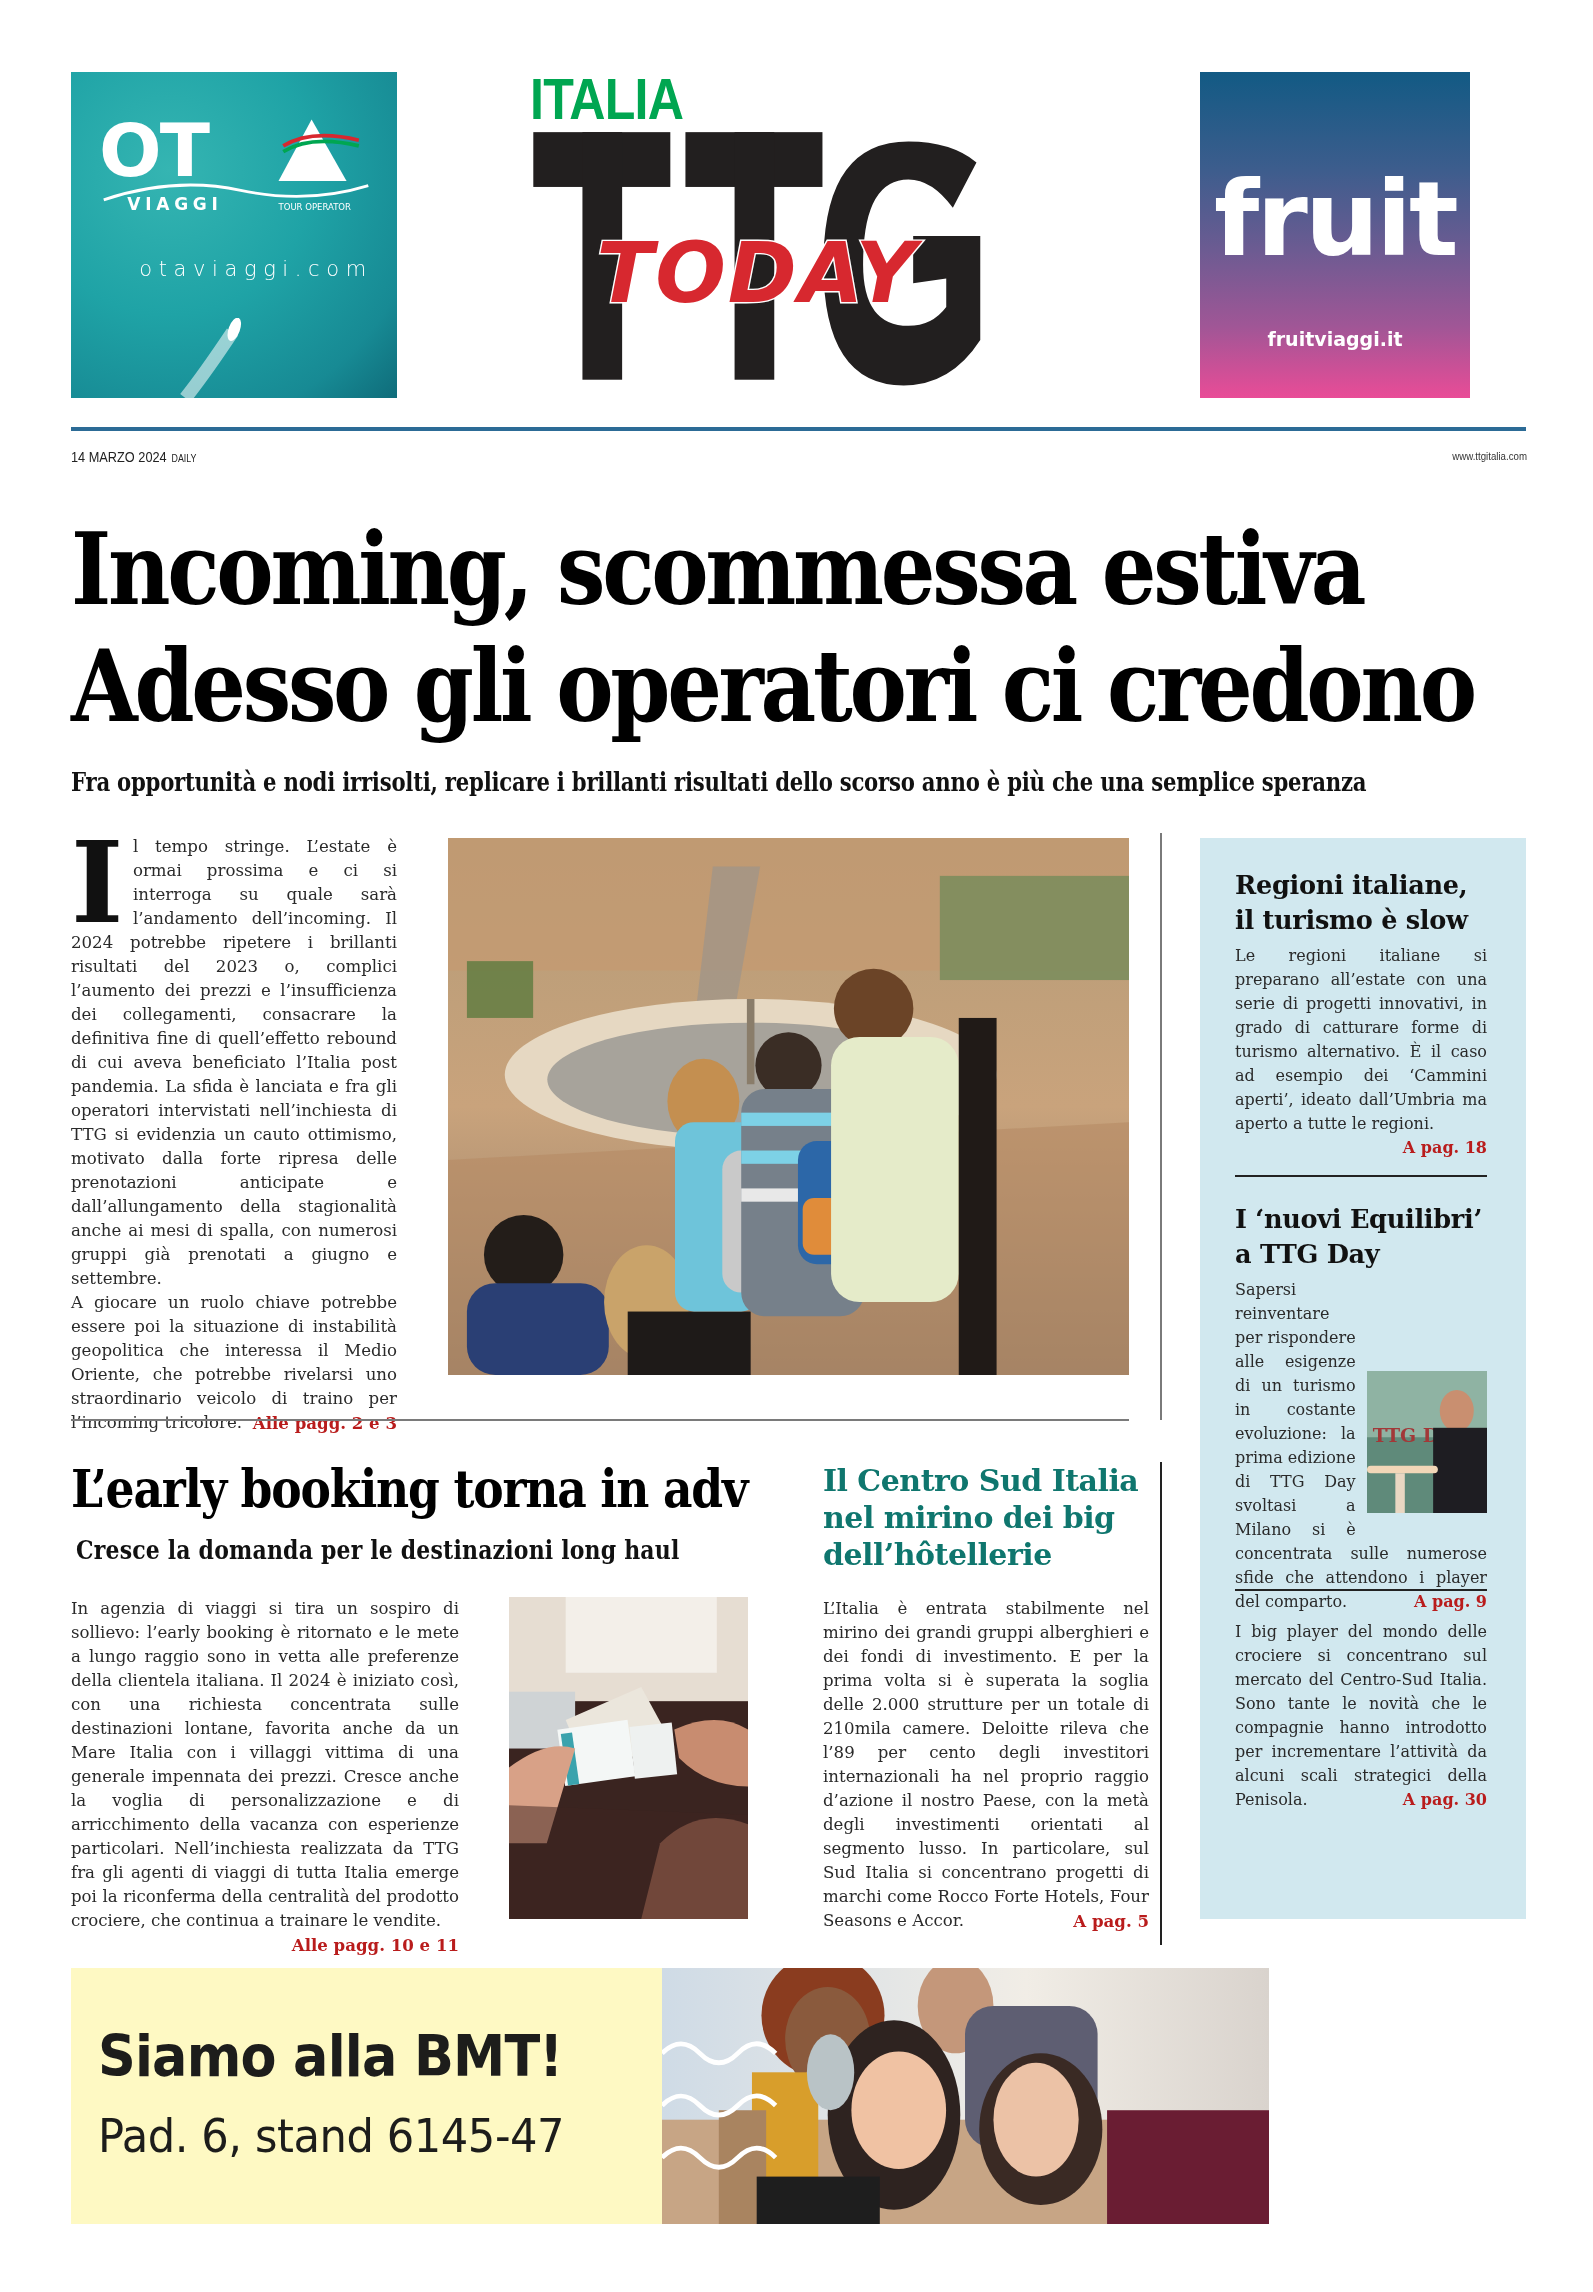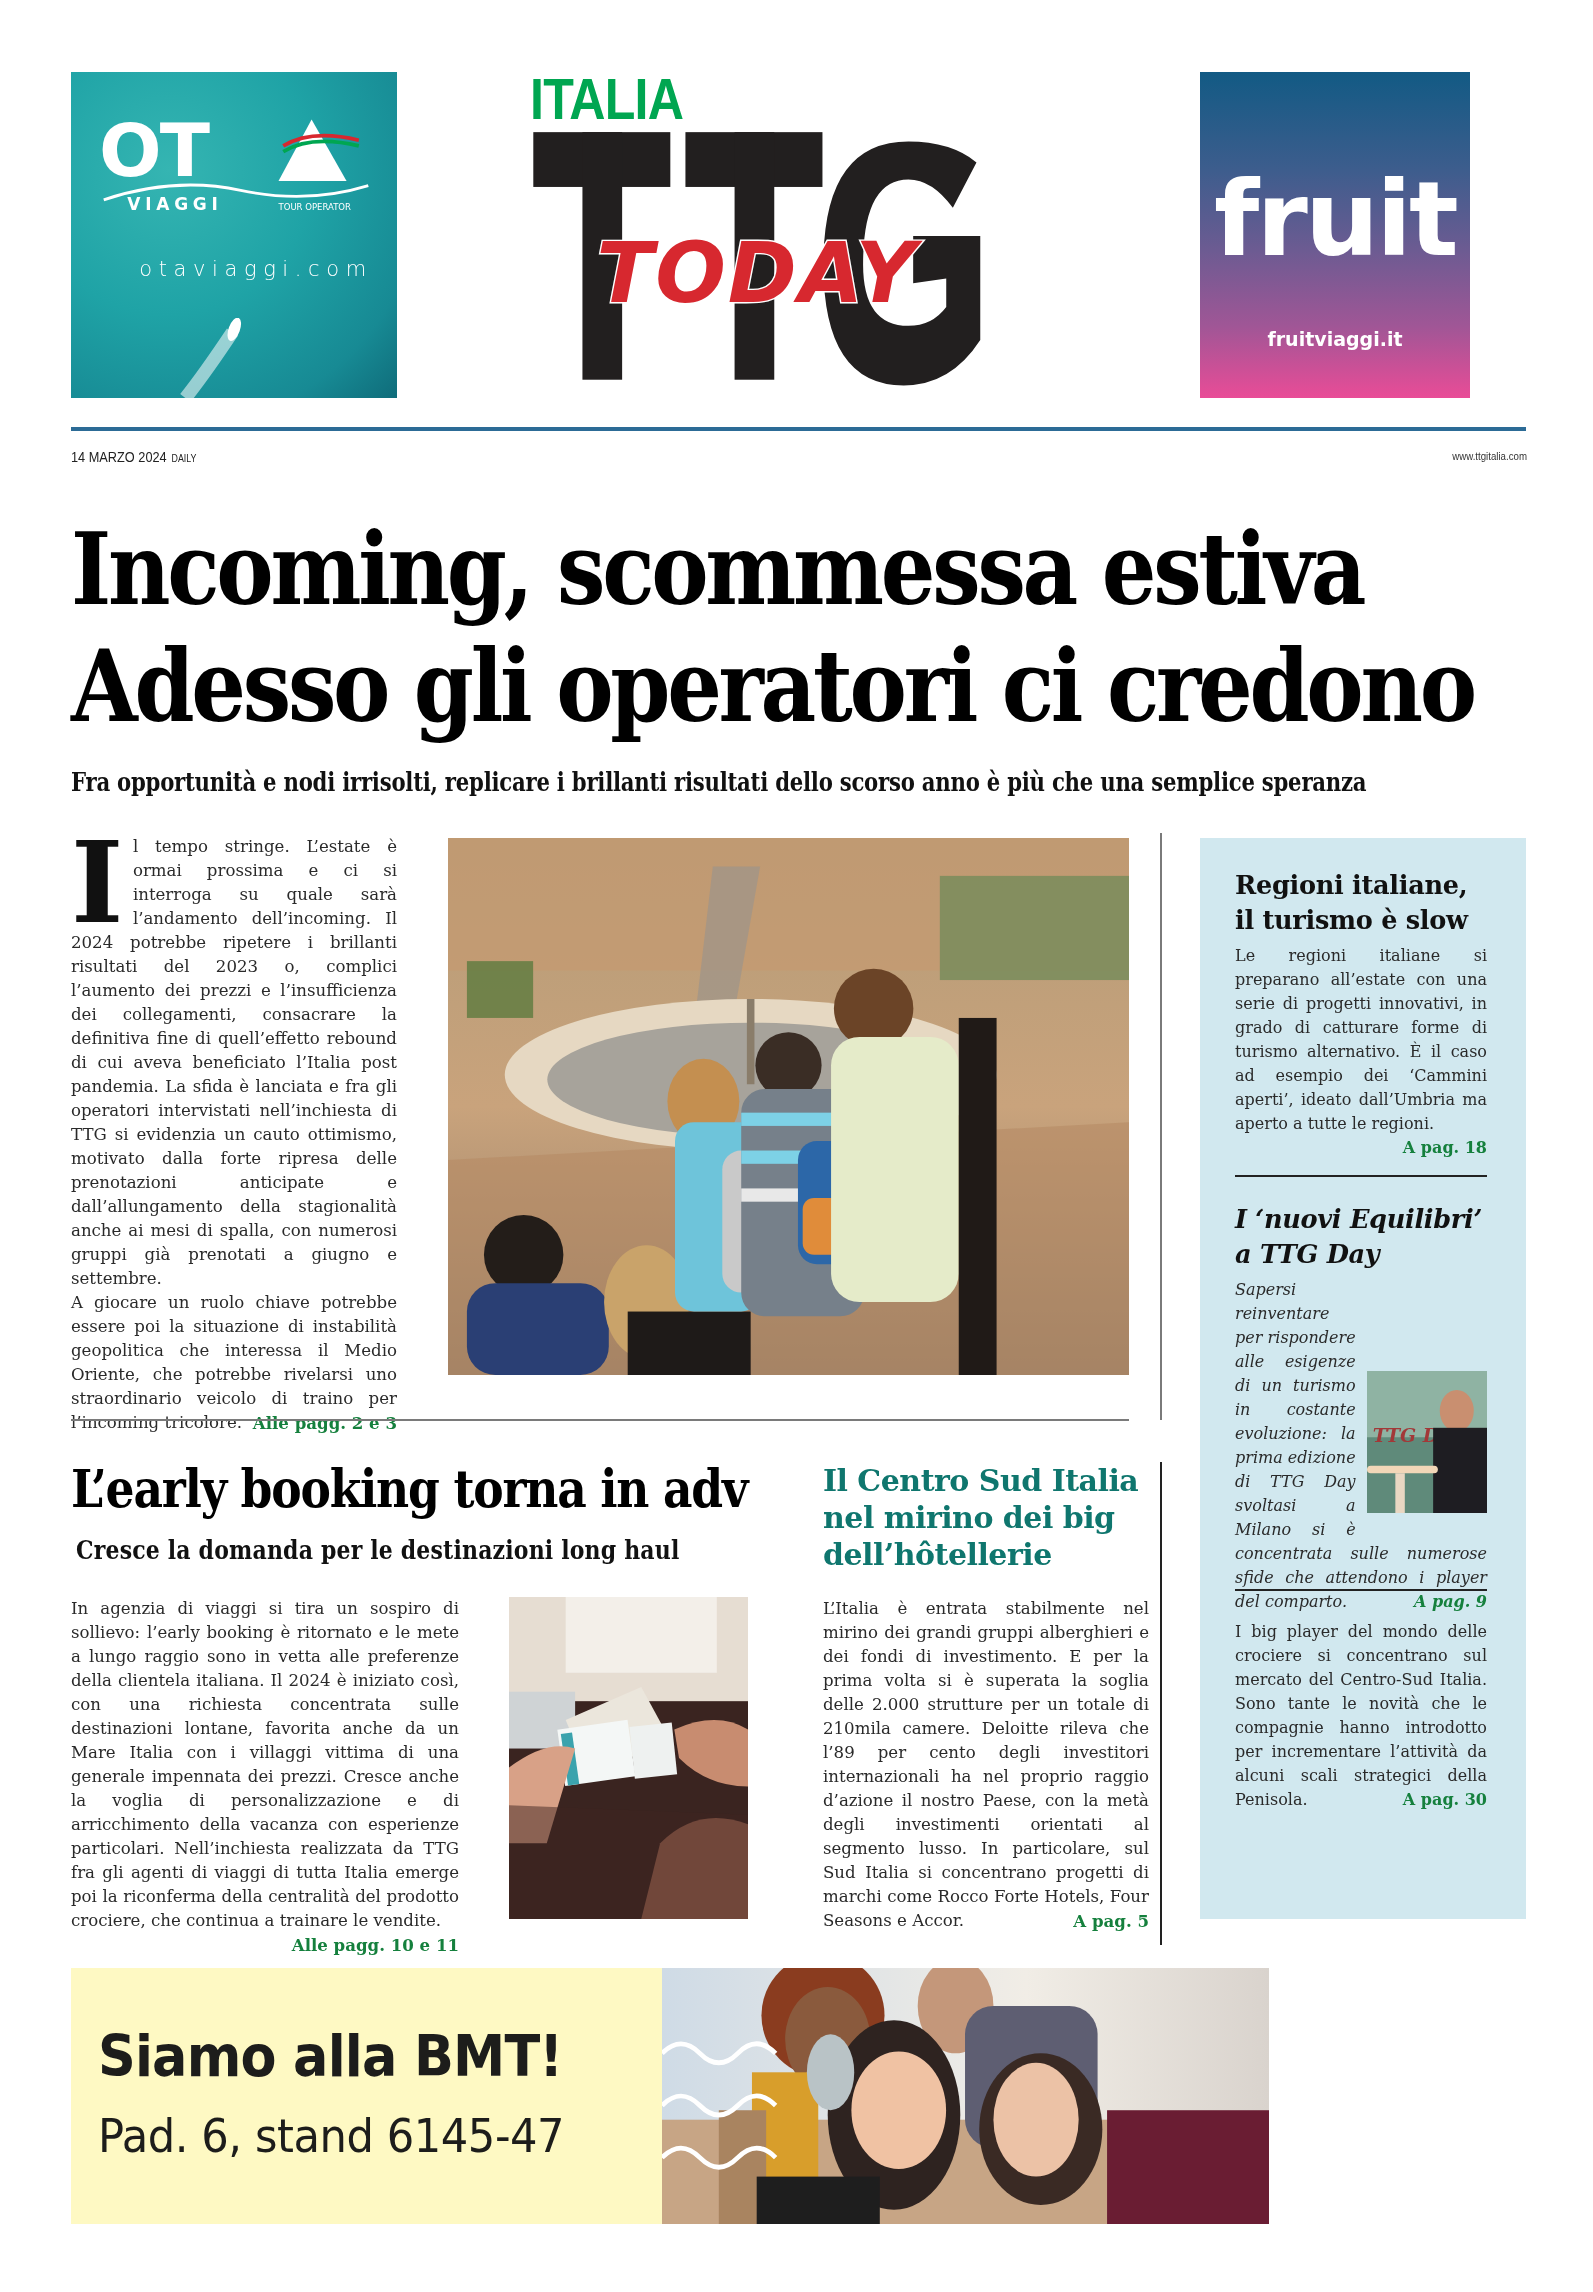--- a/index.html
+++ b/index.html
@@ -43,21 +43,21 @@
 
   
   .headline { left: 71px; top: 511px; width: 1476px; font-family: "DejaVu Serif", serif; font-weight: bold;
     font-size: 100px; line-height: 117px; letter-spacing: -3.8px; color: #000; transform: scaleX(0.86); transform-origin: left top; white-space: nowrap; }
   .subhead { left: 71px; top: 767px; font-family: "DejaVu Serif", serif; font-weight: bold; font-size: 25.6px;
     color: #111; white-space: nowrap; transform: scaleX(0.83); transform-origin: left top; letter-spacing: -0.3px; }
 
   
   .body-text { font-family: "DejaVu Serif", serif; font-size: 16.6px; line-height: 24px; color: #2a2a2a;
     text-align: justify; hyphens: manual; }
-  .ref { font-weight: bold; color: #15803d; float: right; }
+  .ref { font-weight: bold; color: #b91c1c; float: right; }
 
   .lead-article { left: 71px; top: 835px; width: 326px; }
   .dropcap { float: left; font-family: "DejaVu Serif", serif; font-weight: bold; font-size: 112px; line-height: 87px;
     margin: 3.8px 9.5px 0 0; color: #111; height: 91px; }
 
   .photo-main { left: 448px; top: 838px; width: 681px; height: 537px; overflow: hidden; }
   .photo-main svg { width: 100%; height: 100%; display: block; }
 
   .vrule-1 { left: 1160px; top: 833px; width: 1.9px; height: 587px; background: #7a7a7a; }
   .hrule-1 { left: 71px; top: 1419px; width: 1058px; height: 1.9px; background: #7a7a7a; }
@@ -207,21 +207,21 @@
 <div class="abs sidebar">
   <div class="sb-item" style="top: 30px;">
     <div class="sb-title">Regioni italiane, il turismo è slow</div>
     <div class="sb-body body-text">
       <span>Le regioni italiane si preparano all’estate con una serie di progetti innovativi, in grado di catturare forme di turismo alternativo. È il caso ad esempio dei ‘Cammini aperti’, ideato dall’Umbria ma aperto a tutte le regioni.</span>
       <span class="ref">A pag. 18</span>
     </div>
   </div>
   <div class="sb-rule" style="top: 337px;"></div>
 
-  <div class="sb-item" style="top: 364px; font-style: italic;">
+  <div class="sb-item" style="top: 364px;">
     <div class="sb-title">I ‘nuovi Equilibri’ a TTG Day</div>
     <div class="sb-body body-text">
       <div class="sb-photo" style="margin-top: 93px;">
         <svg viewBox="0 0 127 150" preserveAspectRatio="none" style="font-size:17px">
           <rect width="127" height="150" fill="#5f8a7a"></rect>
           <rect width="127" height="70" fill="#8fb3a3"></rect>
           <text x="6" y="75" font-family="DejaVu Serif, serif" font-weight="bold" font-size="20" fill="#a23838">TTG DAY</text>
           <ellipse cx="95" cy="42" rx="18" ry="22" fill="#c98f70"></ellipse>
           <rect x="70" y="60" width="57" height="90" fill="#1e1d22"></rect>
           <rect x="0" y="100" width="75" height="8" rx="4" fill="#f2d7b8"></rect>

